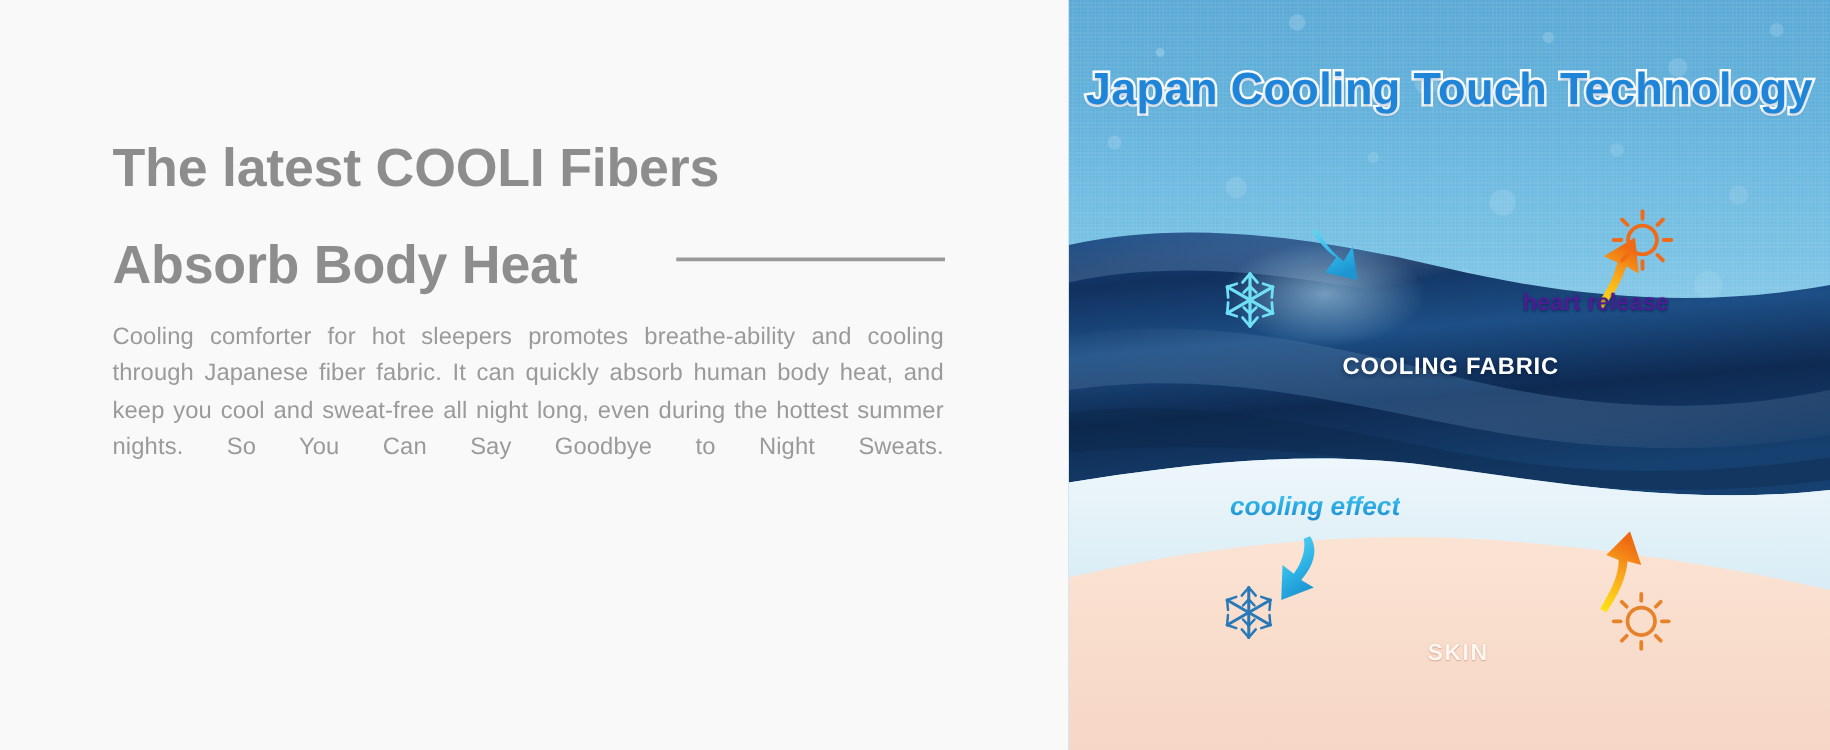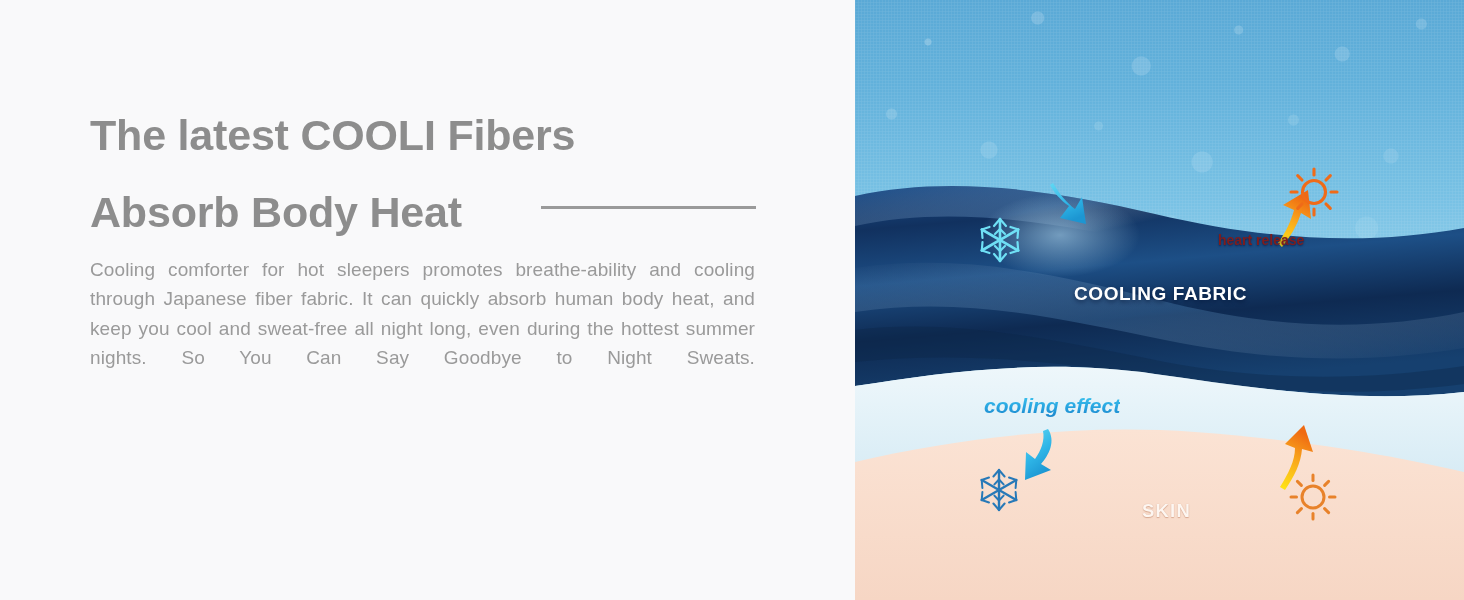--- a/index.html
+++ b/index.html
@@ -115,41 +115,41 @@
 
   .svg-scene{position:absolute;left:0;top:0;width:609px;height:600px;}
 
   .label{
     position:absolute;
     white-space:nowrap;
     font-weight:bold;
   }
   .lbl-heat-release{
     left:363px;top:232px;
-    font-size:14px;
-    color:#7f1d1d;
+    font-size:19px;
+    color:#4c1d95;
     text-shadow:0 1px 2px rgba(0,20,60,.65);
   }
   .lbl-cooling-fabric{
     left:219px;top:283px;
     font-size:19px;
     letter-spacing:.6px;
     color:#ffffff;
     text-shadow:0 2px 4px rgba(0,15,45,.60);
   }
   .lbl-cooling-effect{
     left:129px;top:394px;
     font-size:21px;
     background:linear-gradient(180deg,#3fc8f0 0%,#28a4e0 55%,#1b82c9 100%);
     -webkit-background-clip:text;background-clip:text;
     color:transparent;
     font-style:italic;
   }
   .lbl-skin{
-    left:287px;top:500px;
+    left:287px;top:511px;
     font-size:18.5px;
     letter-spacing:1.2px;
     color:#fdf6f1;
     text-shadow:0 0 1px #d8a991, 0 1px 1px rgba(190,130,100,.55);
   }
 </style>
 </head>
 <body>
 
 <div id="root">
@@ -312,20 +312,21 @@
         <line x1="0" y1="16.5" x2="0" y2="22"></line>
         <line x1="-22" y1="0" x2="-16.5" y2="0"></line>
         <line x1="16.5" y1="0" x2="22" y2="0"></line>
         <line x1="-15.6" y1="-15.6" x2="-11.6" y2="-11.6"></line>
         <line x1="11.6" y1="11.6" x2="15.6" y2="15.6"></line>
         <line x1="-15.6" y1="15.6" x2="-11.6" y2="11.6"></line>
         <line x1="11.6" y1="-11.6" x2="15.6" y2="-15.6"></line>
       </g>
     </svg>
 
+    <div class="rp-title">Japan Cooling Touch Technology</div>
 
     <div class="label lbl-heat-release">heart release</div>
 
     <div class="label lbl-cooling-fabric">COOLING FABRIC</div>
 
     <div class="label lbl-cooling-effect">cooling effect</div>
 
     <div class="label lbl-skin">SKIN</div>
   </section>
 

